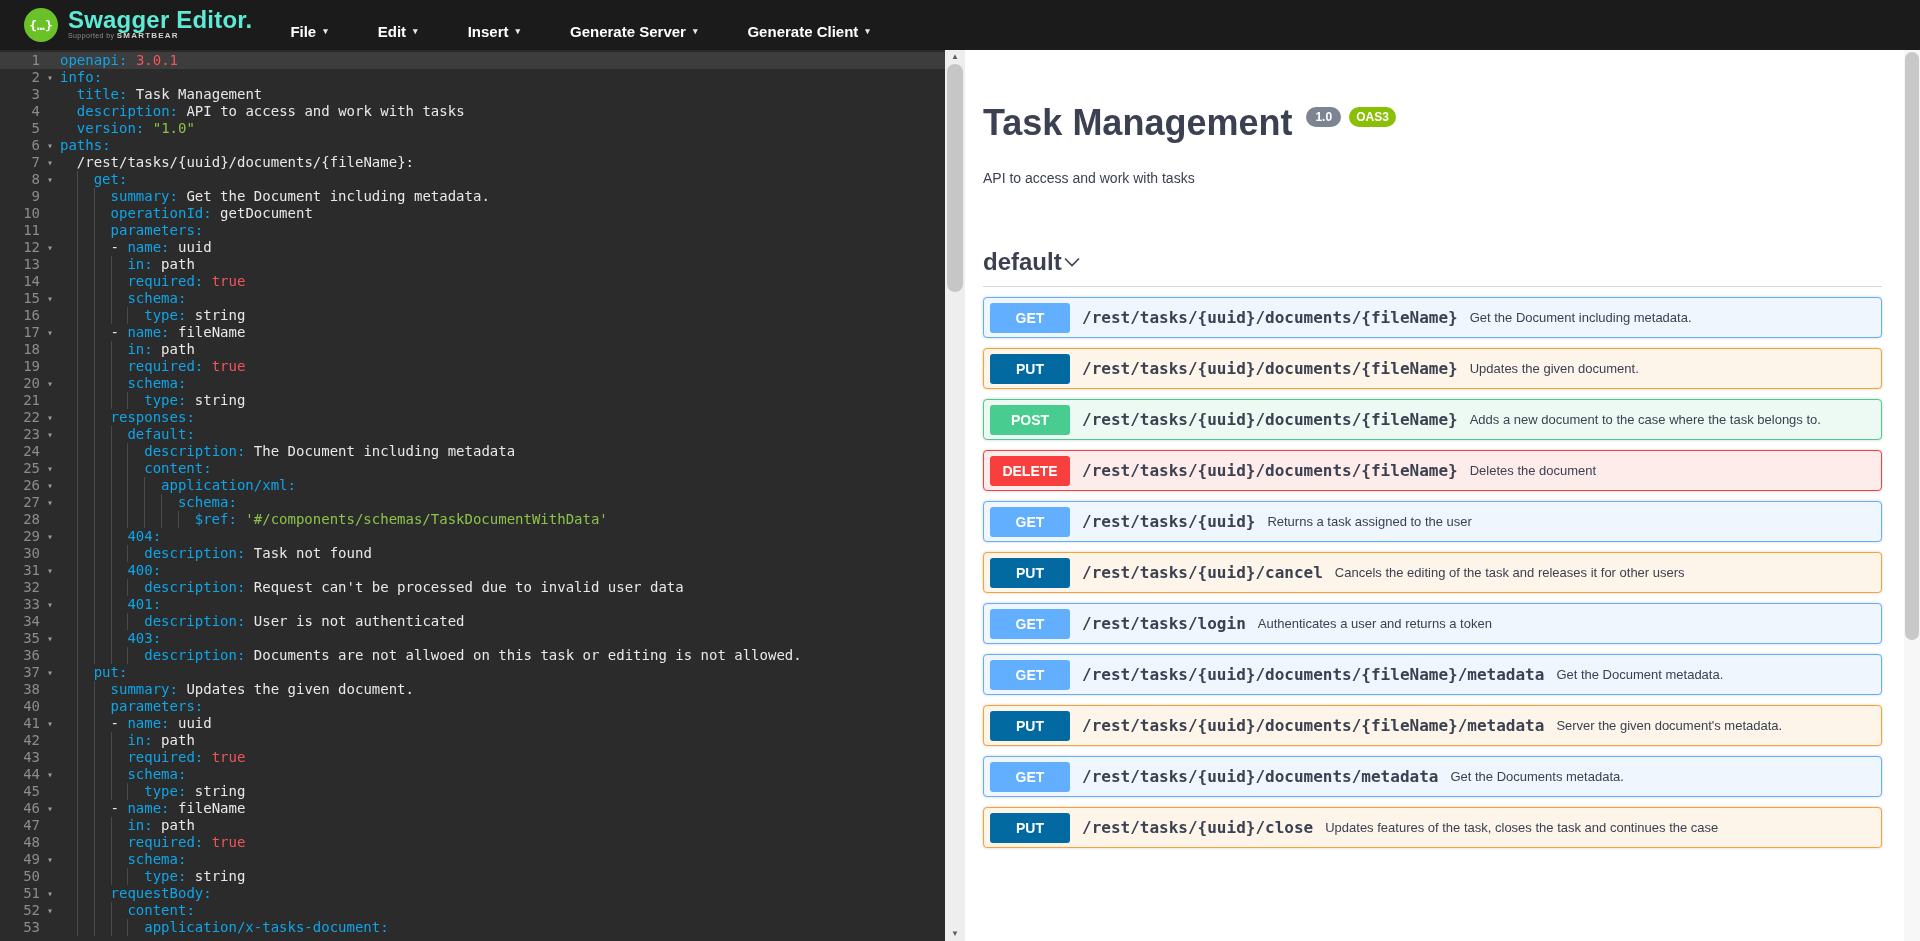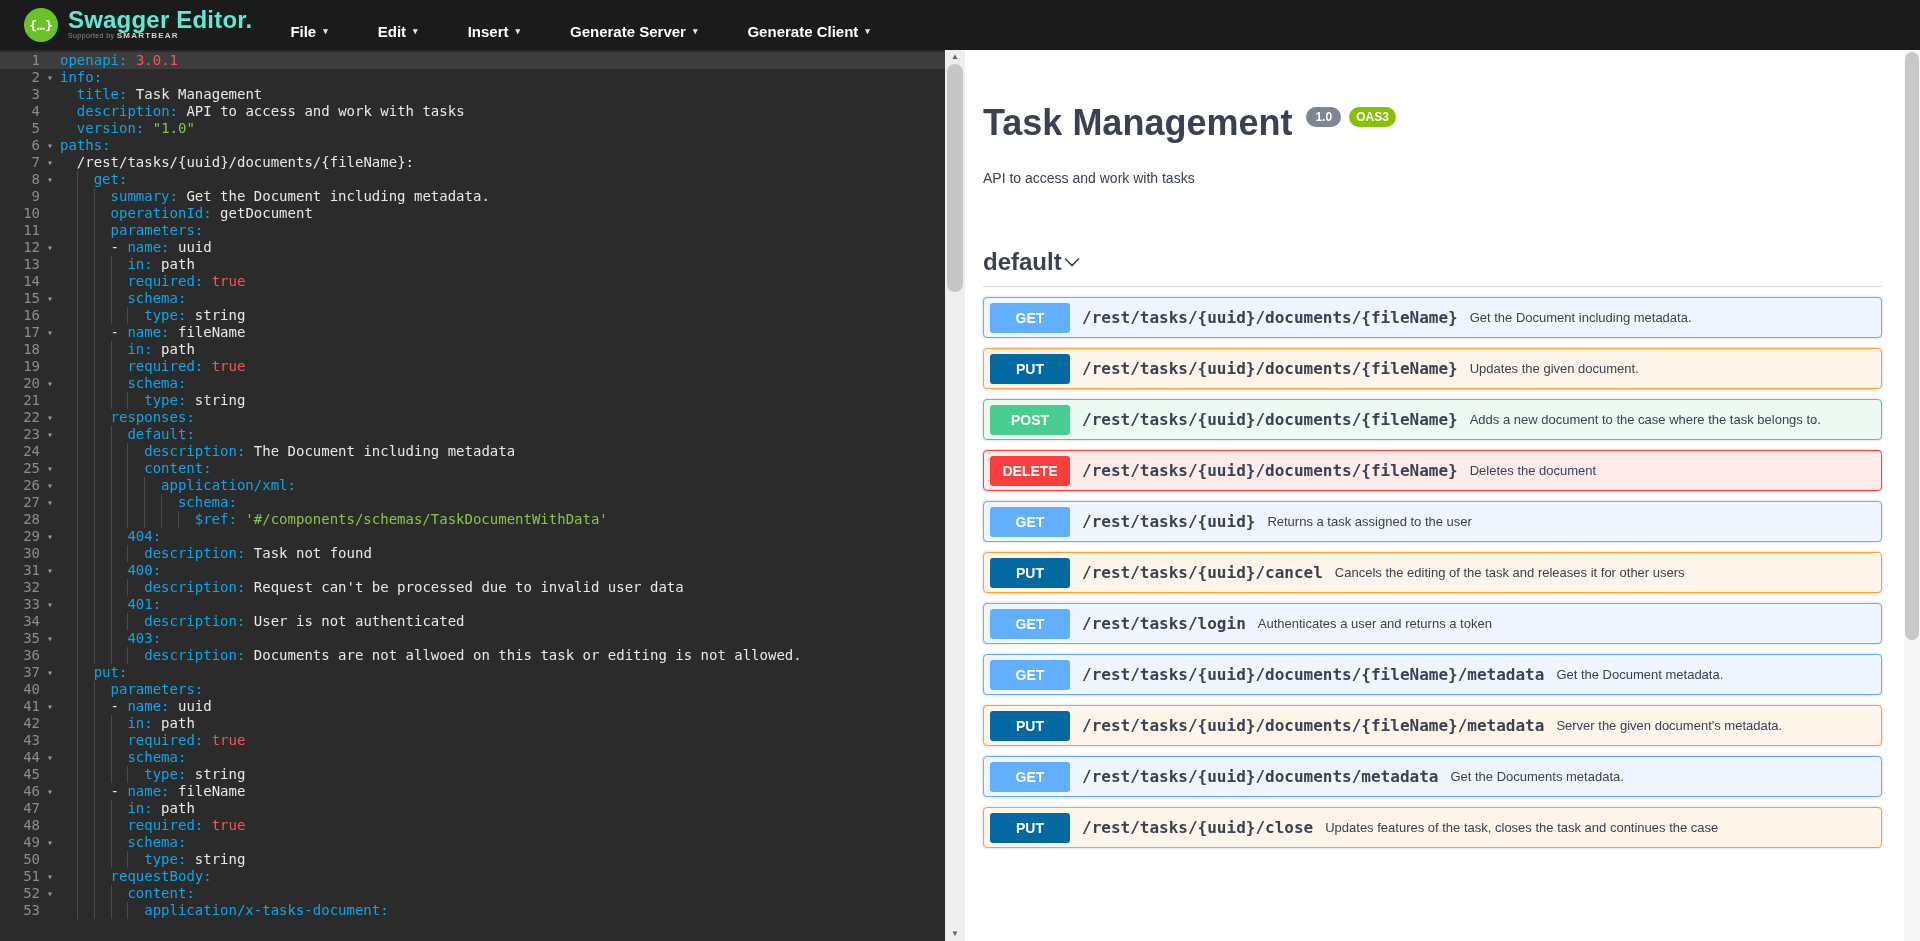--- a/index.html
+++ b/index.html
@@ -161,20 +161,21 @@
       <div class="row"><span class="gut">28</span><span class="fold"></span><span class="code"><span class="ig">  </span><span class="ig b">  </span><span class="ig b">  </span><span class="ig b">  </span><span class="ig b">  </span><span class="ig b">  </span><span class="ig b">  </span><span class="ig b">  </span><span class="t-k">$ref:</span><span class="t-d"> </span><span class="t-s">'#/components/schemas/TaskDocumentWithData'</span></span></div>
       <div class="row"><span class="gut">29</span><span class="fold">▾</span><span class="code"><span class="ig">  </span><span class="ig b">  </span><span class="ig b">  </span><span class="ig b">  </span><span class="t-k">404:</span></span></div>
       <div class="row"><span class="gut">30</span><span class="fold"></span><span class="code"><span class="ig">  </span><span class="ig b">  </span><span class="ig b">  </span><span class="ig b">  </span><span class="ig b">  </span><span class="t-k">description:</span><span class="t-d"> Task not found</span></span></div>
       <div class="row"><span class="gut">31</span><span class="fold">▾</span><span class="code"><span class="ig">  </span><span class="ig b">  </span><span class="ig b">  </span><span class="ig b">  </span><span class="t-k">400:</span></span></div>
       <div class="row"><span class="gut">32</span><span class="fold"></span><span class="code"><span class="ig">  </span><span class="ig b">  </span><span class="ig b">  </span><span class="ig b">  </span><span class="ig b">  </span><span class="t-k">description:</span><span class="t-d"> Request can't be processed due to invalid user data</span></span></div>
       <div class="row"><span class="gut">33</span><span class="fold">▾</span><span class="code"><span class="ig">  </span><span class="ig b">  </span><span class="ig b">  </span><span class="ig b">  </span><span class="t-k">401:</span></span></div>
       <div class="row"><span class="gut">34</span><span class="fold"></span><span class="code"><span class="ig">  </span><span class="ig b">  </span><span class="ig b">  </span><span class="ig b">  </span><span class="ig b">  </span><span class="t-k">description:</span><span class="t-d"> User is not authenticated</span></span></div>
       <div class="row"><span class="gut">35</span><span class="fold">▾</span><span class="code"><span class="ig">  </span><span class="ig b">  </span><span class="ig b">  </span><span class="ig b">  </span><span class="t-k">403:</span></span></div>
       <div class="row"><span class="gut">36</span><span class="fold"></span><span class="code"><span class="ig">  </span><span class="ig b">  </span><span class="ig b">  </span><span class="ig b">  </span><span class="ig b">  </span><span class="t-k">description:</span><span class="t-d"> Documents are not allwoed on this task or editing is not allowed.</span></span></div>
       <div class="row"><span class="gut">37</span><span class="fold">▾</span><span class="code"><span class="ig">  </span><span class="ig b">  </span><span class="t-k">put:</span></span></div>
+      <div class="row"><span class="gut">38</span><span class="fold"></span><span class="code"><span class="ig">  </span><span class="ig b">  </span><span class="ig b">  </span><span class="t-k">summary:</span><span class="t-d"> Updates the given document.</span></span></div>
       <div class="row"><span class="gut">40</span><span class="fold"></span><span class="code"><span class="ig">  </span><span class="ig b">  </span><span class="ig b">  </span><span class="t-k">parameters:</span></span></div>
       <div class="row"><span class="gut">41</span><span class="fold">▾</span><span class="code"><span class="ig">  </span><span class="ig b">  </span><span class="ig b">  </span><span class="t-d">- </span><span class="t-k">name:</span><span class="t-d"> uuid</span></span></div>
       <div class="row"><span class="gut">42</span><span class="fold"></span><span class="code"><span class="ig">  </span><span class="ig b">  </span><span class="ig b">  </span><span class="ig b">  </span><span class="t-k">in:</span><span class="t-d"> path</span></span></div>
       <div class="row"><span class="gut">43</span><span class="fold"></span><span class="code"><span class="ig">  </span><span class="ig b">  </span><span class="ig b">  </span><span class="ig b">  </span><span class="t-k">required:</span><span class="t-d"> </span><span class="t-c">true</span></span></div>
       <div class="row"><span class="gut">44</span><span class="fold">▾</span><span class="code"><span class="ig">  </span><span class="ig b">  </span><span class="ig b">  </span><span class="ig b">  </span><span class="t-k">schema:</span></span></div>
       <div class="row"><span class="gut">45</span><span class="fold"></span><span class="code"><span class="ig">  </span><span class="ig b">  </span><span class="ig b">  </span><span class="ig b">  </span><span class="ig b">  </span><span class="t-k">type:</span><span class="t-d"> string</span></span></div>
       <div class="row"><span class="gut">46</span><span class="fold">▾</span><span class="code"><span class="ig">  </span><span class="ig b">  </span><span class="ig b">  </span><span class="t-d">- </span><span class="t-k">name:</span><span class="t-d"> fileName</span></span></div>
       <div class="row"><span class="gut">47</span><span class="fold"></span><span class="code"><span class="ig">  </span><span class="ig b">  </span><span class="ig b">  </span><span class="ig b">  </span><span class="t-k">in:</span><span class="t-d"> path</span></span></div>
       <div class="row"><span class="gut">48</span><span class="fold"></span><span class="code"><span class="ig">  </span><span class="ig b">  </span><span class="ig b">  </span><span class="ig b">  </span><span class="t-k">required:</span><span class="t-d"> </span><span class="t-c">true</span></span></div>
       <div class="row"><span class="gut">49</span><span class="fold">▾</span><span class="code"><span class="ig">  </span><span class="ig b">  </span><span class="ig b">  </span><span class="ig b">  </span><span class="t-k">schema:</span></span></div>

